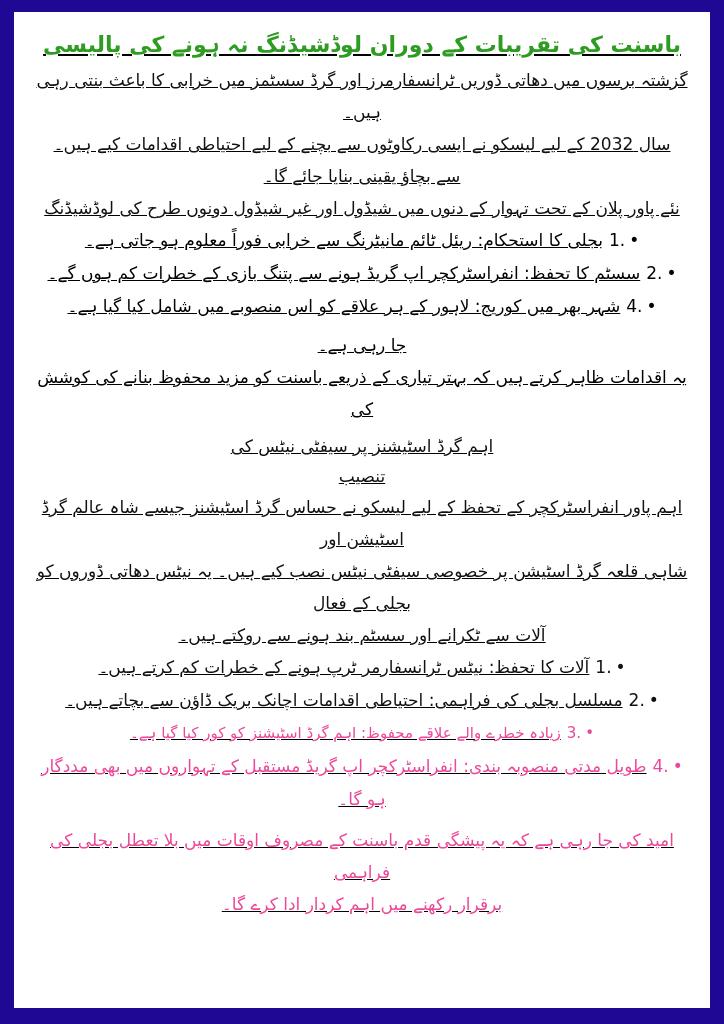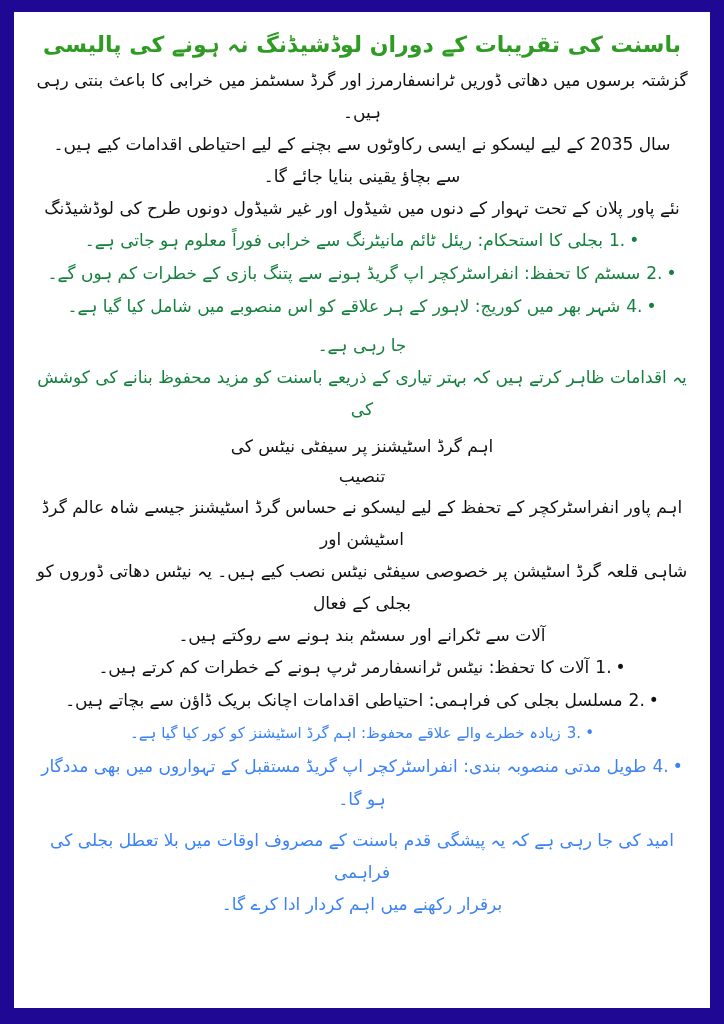--- a/index.html
+++ b/index.html
@@ -11,42 +11,43 @@
       background: #1f0893;
     }
     .frame {
       position: absolute;
       left: 14px;
       top: 12px;
       width: 696px;
       height: 996px;
       background: #ffffff;
       box-sizing: border-box;
+      text-decoration: underline;
     }
     .page {
       direction: rtl;
       text-align: center;
       font-family: "DejaVu Sans", sans-serif;
       padding: 18px 18px 0 18px;
     }
     .title {
       color: #2e9c22;
       font-size: 22px;
       font-weight: bold;
       line-height: 30px;
       margin: 0 0 4px 0;
     }
     .para {
       margin: 0;
       font-size: 17px;
       line-height: 32px;
     }
     .black { color: #111111; }
-    .red { color: #15803d; }
-    .navy { color: #3b82f6; }
+    .red { color: #000000; }
+    .navy { color: #ec4899; }
     .list {
       list-style: none;
       margin: 0;
       padding: 0;
     }
     .list li {
       font-size: 17px;
       line-height: 33px;
       margin: 0;
     }
@@ -70,21 +71,21 @@
 </head>
 <body>
 
 <div class="frame">
   <div class="page">
 
     <h1 class="title">باسنت کی تقریبات کے دوران لوڈشیڈنگ نہ ہونے کی پالیسی</h1>
 
     <div>
       <p class="para black">گزشتہ برسوں میں دھاتی ڈوریں ٹرانسفارمرز اور گرڈ سسٹمز میں خرابی کا باعث بنتی رہی ہیں۔</p>
-      <p class="para black">سال 2035 کے لیے لیسکو نے ایسی رکاوٹوں سے بچنے کے لیے احتیاطی اقدامات کیے ہیں۔</p>
+      <p class="para black">سال 2032 کے لیے لیسکو نے ایسی رکاوٹوں سے بچنے کے لیے احتیاطی اقدامات کیے ہیں۔</p>
       <p class="para black">سے بچاؤ یقینی بنایا جائے گا۔</p>
       <p class="para black">نئے پاور پلان کے تحت تہوار کے دنوں میں شیڈول اور غیر شیڈول دونوں طرح کی لوڈشیڈنگ</p>
     </div>
 
     <ul class="list red">
       <li>
         <span class="bullet">•</span><span class="num">1.</span><span>بجلی کا استحکام: ریئل ٹائم مانیٹرنگ سے خرابی فوراً معلوم ہو جاتی ہے۔</span>
       </li>
       <li>
         <span class="bullet">•</span><span class="num">2.</span><span>سسٹم کا تحفظ: انفراسٹرکچر اپ گریڈ ہونے سے پتنگ بازی کے خطرات کم ہوں گے۔</span>

